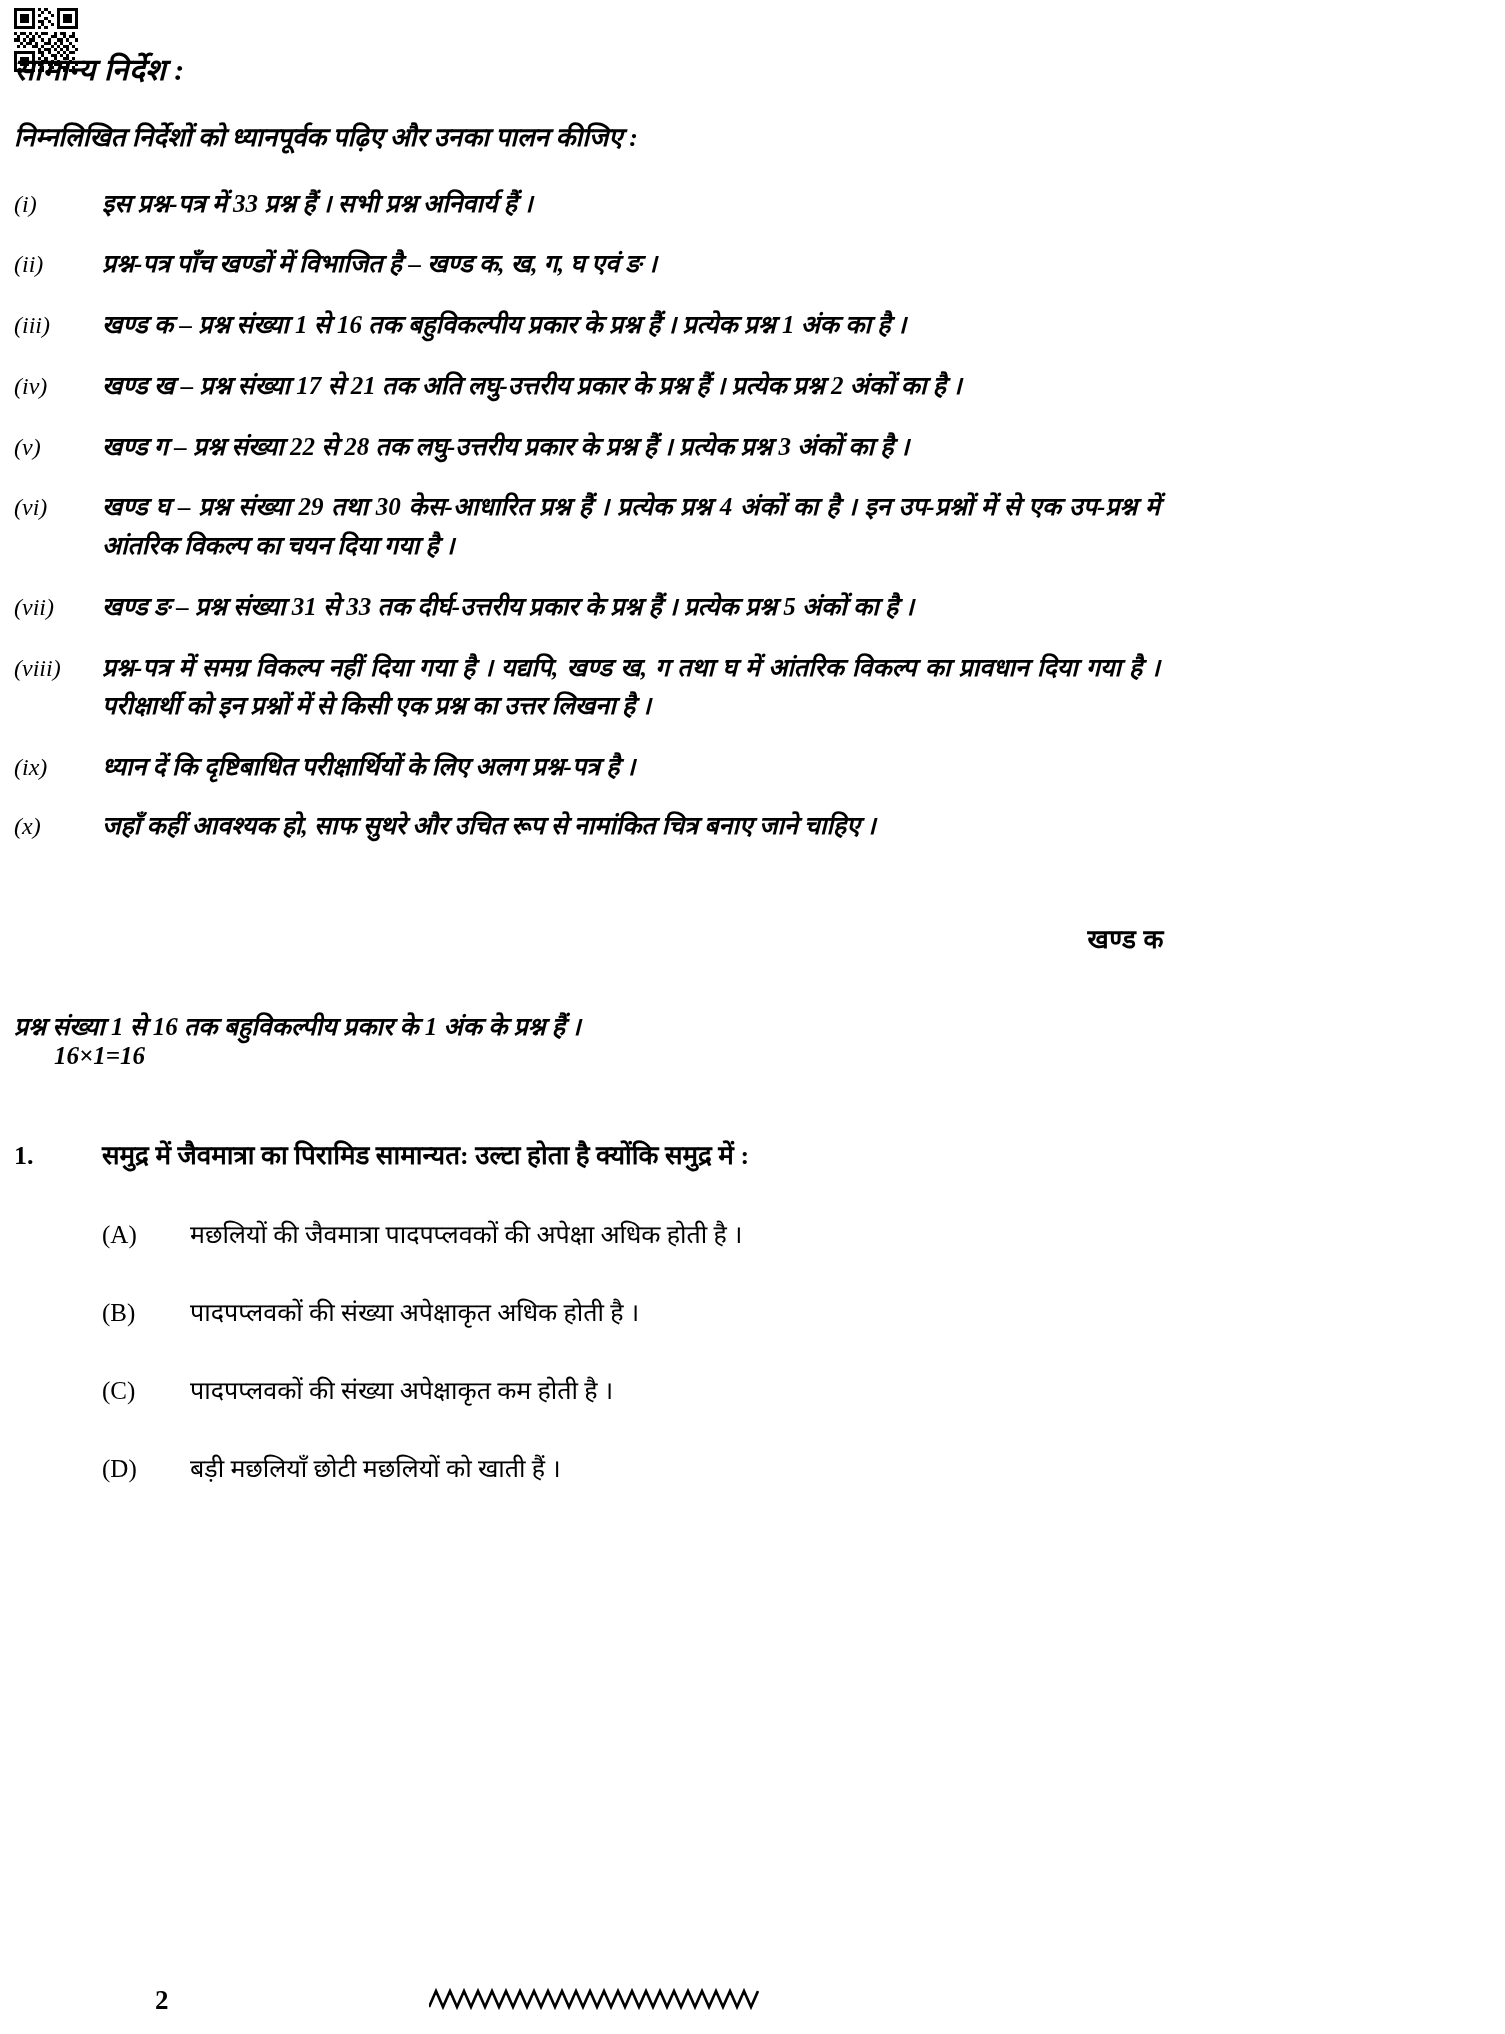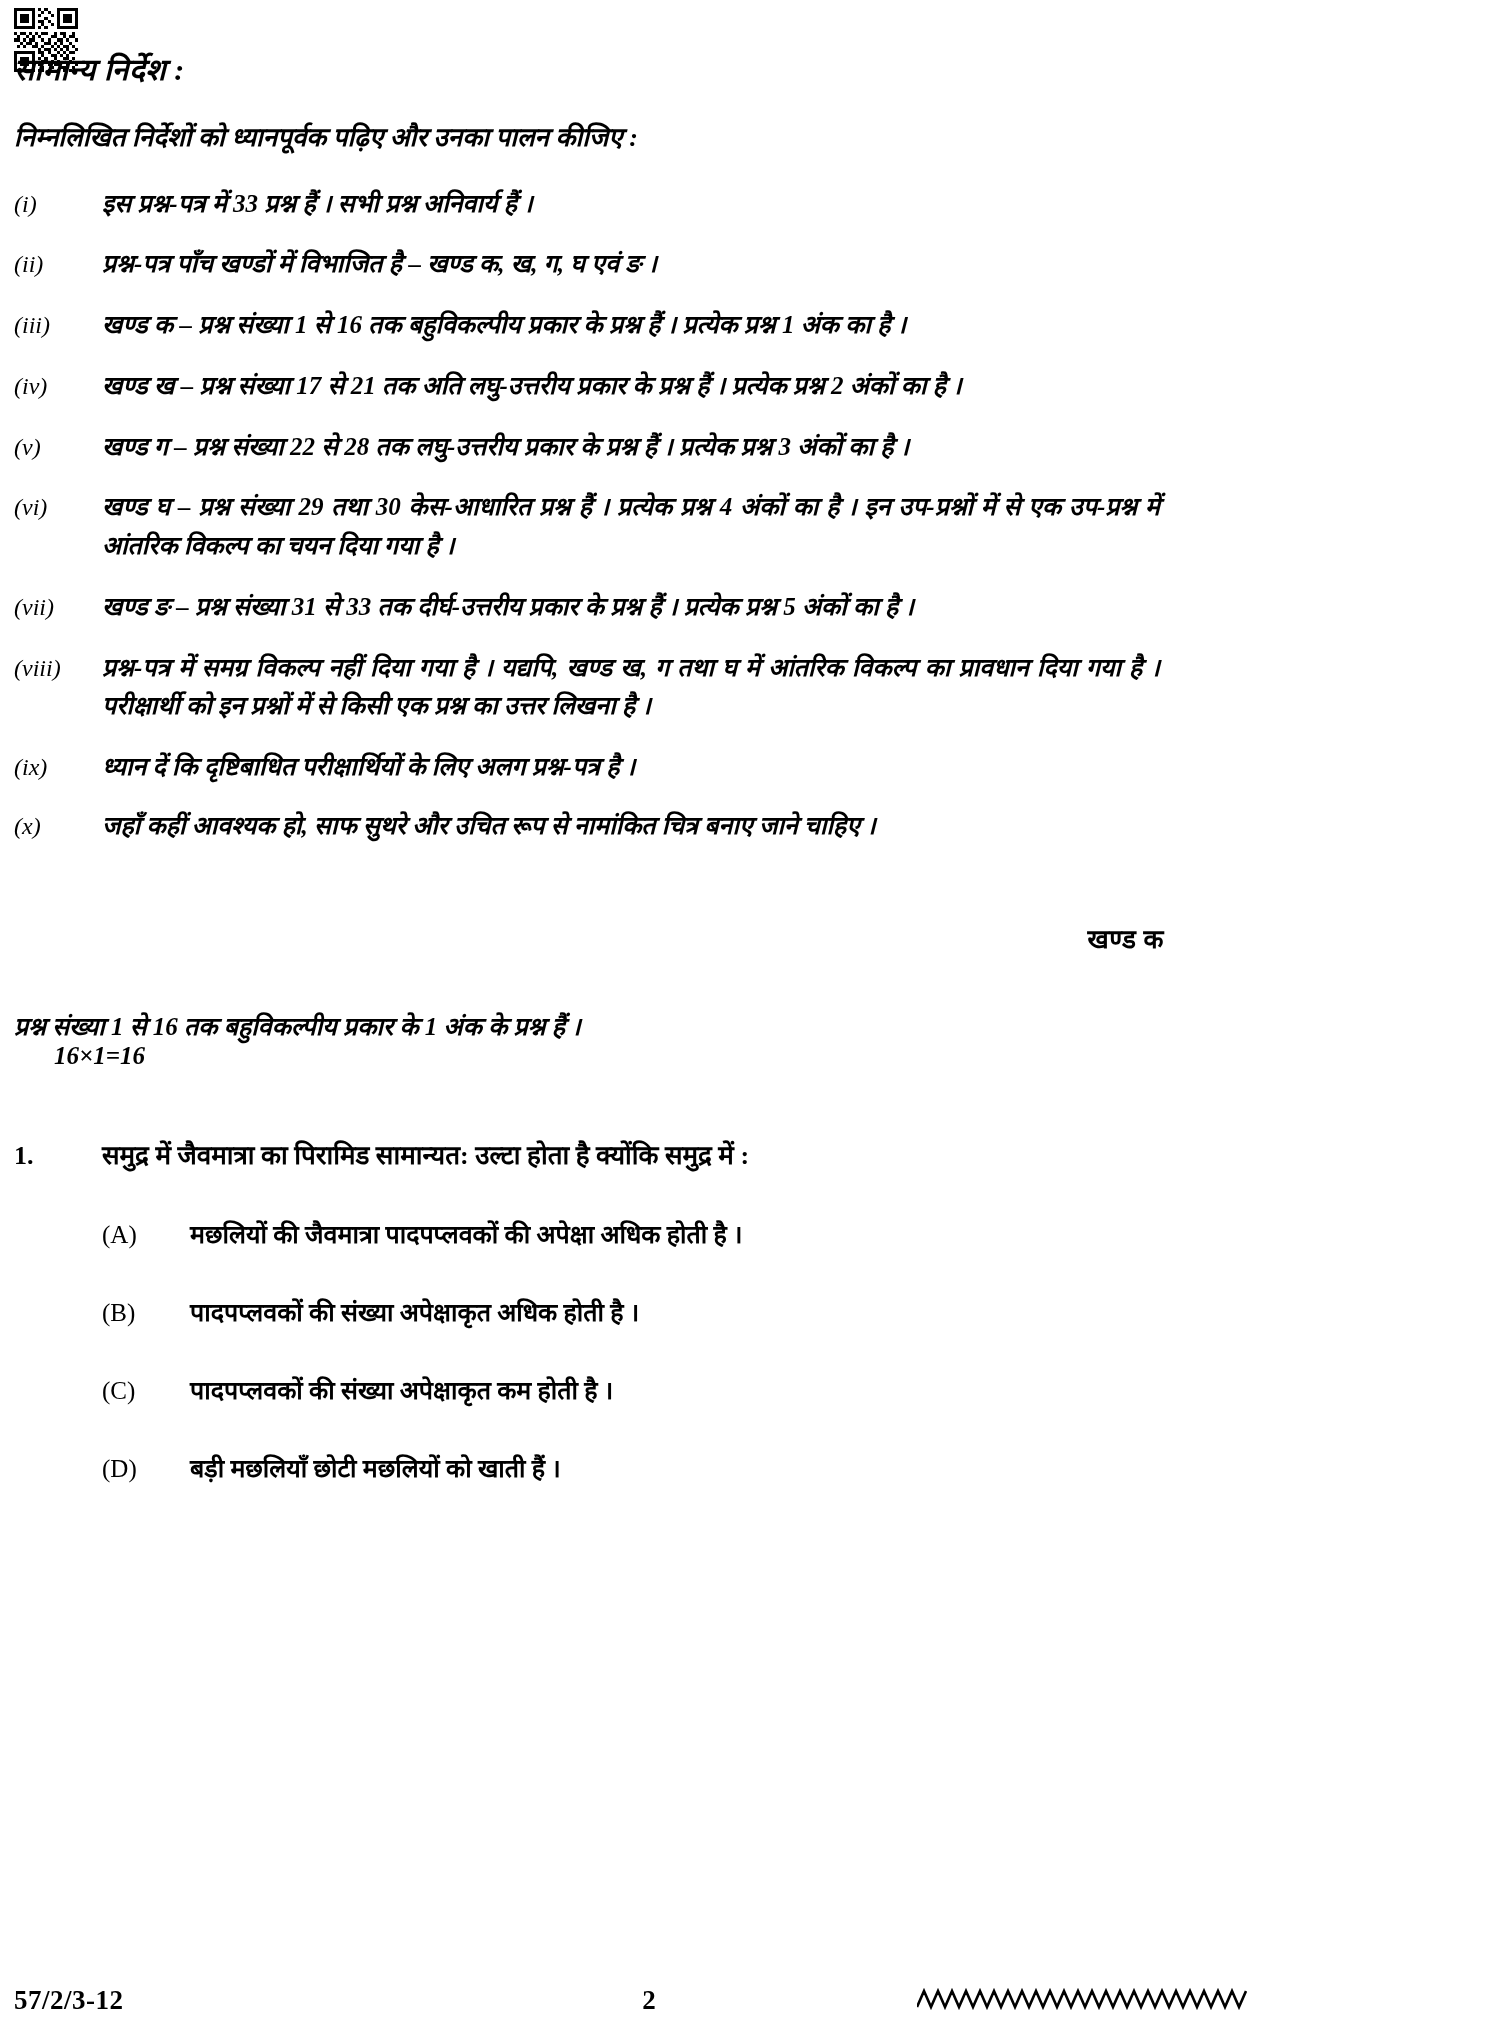--- a/index.html
+++ b/index.html
@@ -133,21 +133,21 @@
     line-height: 1.45;
   }
   .option .olabel {
     font-size: 25px;
     width: 88px;
     flex: 0 0 88px;
     padding-left: 88px;
     box-sizing: content-box;
   }
   .option .otext {
-    font-weight: bold;
+    font-weight: normal;
     font-size: 25px;
     flex: 1 1 auto;
   }
 
   
   .footer {
     position: absolute;
     left: 14px;
     right: 14px;
     bottom: 14px;
@@ -382,21 +382,20 @@
     </div>
 
     <div class="option">
       <div class="olabel">(D)</div>
       <div class="otext">बड़ी मछलियाँ छोटी मछलियों को खाती हैं ।</div>
     </div>
 
   </div>
 
   <div class="footer">
-    <div class="code">57/2/3-12</div>
     <div class="pageno">2</div>
     <div class="squiggle">
       <svg width="330" height="26" viewBox="0 0 330 26">
         <polyline points="0,20 7,4 14,20 21,4 28,20 35,4 42,20 49,4 56,20 63,4 70,20 77,4 84,20 91,4 98,20 105,4 112,20 119,4 126,20 133,4 140,20 147,4 154,20 161,4 168,20 175,4 182,20 189,4 196,20 203,4 210,20 217,4 224,20 231,4 238,20 245,4 252,20 259,4 266,20 273,4 280,20 287,4 294,20 301,4 308,20 315,4 322,20 329,4" fill="none" stroke="#000000" stroke-width="2.6"></polyline>
       </svg>
     </div>
   </div>
 
 </div>
 

